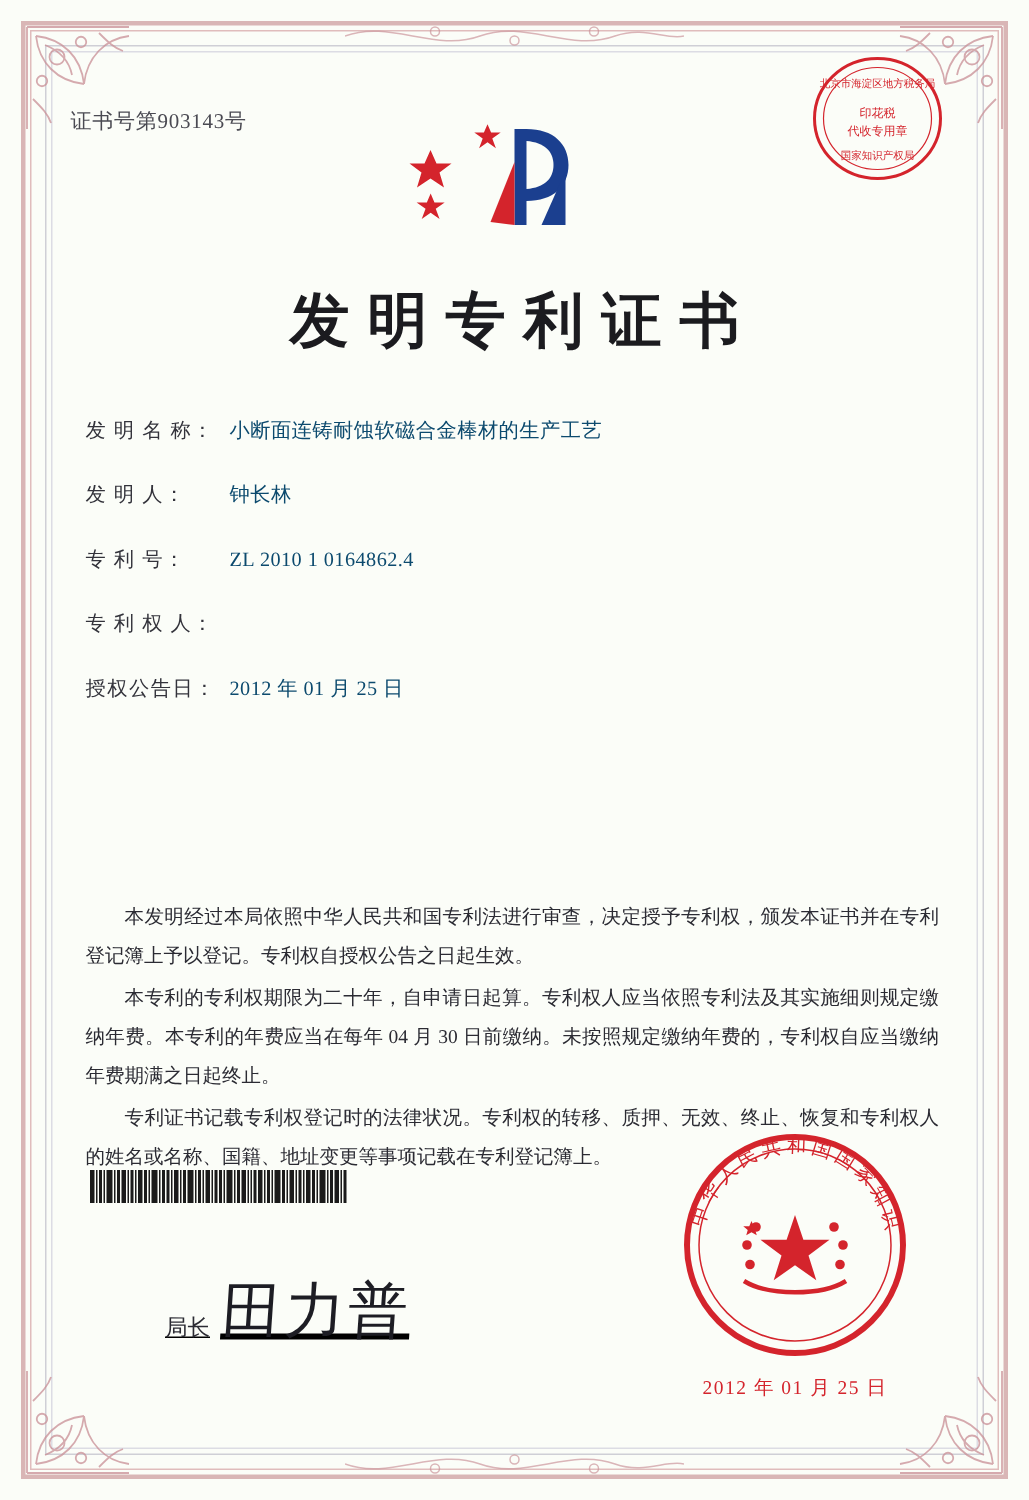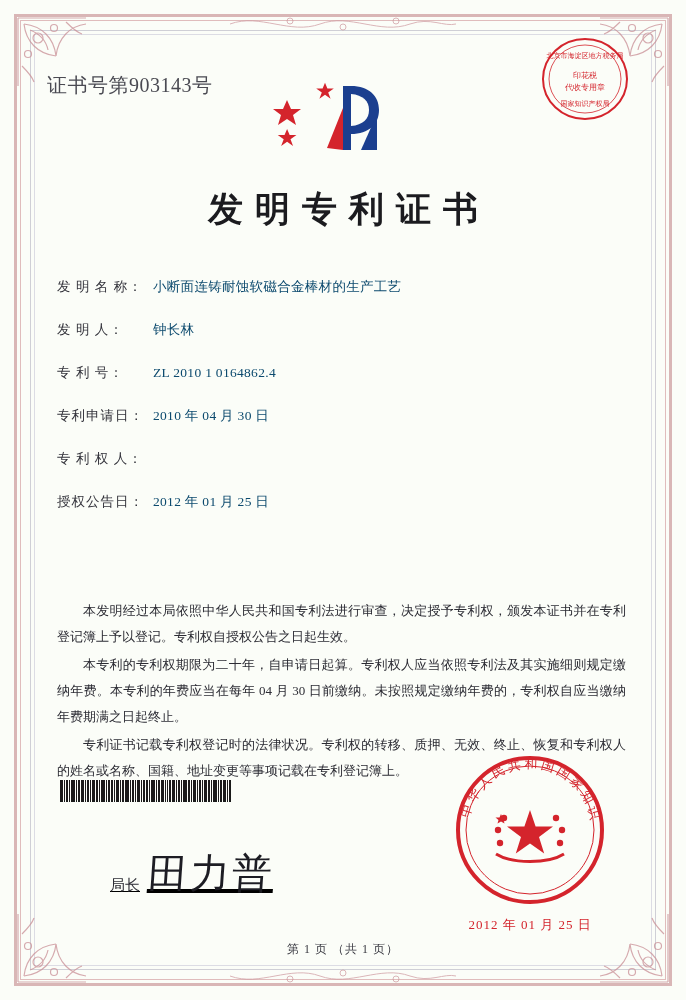--- a/index.html
+++ b/index.html
@@ -77,21 +77,21 @@
     opacity: 0.65;
   }
   .edge-top { left: 230px; top: 13px; width: 226px; height: 22px; }
   .edge-bottom { left: 230px; bottom: 13px; width: 226px; height: 22px; transform: scaleY(-1); }
 
   
   .cert-number {
     position: absolute;
     left: 47px;
     top: 72px;
-    font-size: 20px;
+    font-size: 14px;
     color: #4a4a52;
     letter-spacing: 0.5px;
     font-family: "Liberation Serif", serif;
   }
 
   
   .logo {
     position: absolute;
     left: 265px;
     top: 78px;
@@ -108,21 +108,21 @@
     height: 90px;
   }
 
   
   .doc-title {
     position: absolute;
     left: 0;
     right: 0;
     top: 186px;
     text-align: center;
-    font-size: 35px;
+    font-size: 40px;
     letter-spacing: 12px;
     color: #1b1b1f;
     font-family: "DejaVu Serif", serif;
     font-weight: bold;
     text-indent: 12px;
   }
 
   
   .fields {
     position: absolute;
@@ -350,24 +350,20 @@
     </div>
     <div class="field-row">
       <span class="field-label">发 明 人：</span>
       <span class="field-value">钟长林</span>
     </div>
     <div class="field-row">
       <span class="field-label">专 利 号：</span>
       <span class="field-value">ZL 2010 1 0164862.4</span>
     </div>
     <div class="field-row">
-      <span class="field-label">专利申请日：</span>
-      <span class="field-value">2010 年 04 月 30 日</span>
-    </div>
-    <div class="field-row">
       <span class="field-label">专 利 权 人：</span>
     </div>
     <div class="field-row">
       <span class="field-label">授权公告日：</span>
       <span class="field-value">2012 年 01 月 25 日</span>
     </div>
   </div>
 
   <div class="body-text">
     <p>本发明经过本局依照中华人民共和国专利法进行审查，决定授予专利权，颁发本证书并在专利登记簿上予以登记。专利权自授权公告之日起生效。</p>
@@ -403,15 +399,14 @@
       <circle cx="-32" cy="-4" r="3.2" fill="#d4242c"></circle>
       <circle cx="-30" cy="9" r="3.2" fill="#d4242c"></circle>
       <circle cx="26" cy="-16" r="3.2" fill="#d4242c"></circle>
       <circle cx="32" cy="-4" r="3.2" fill="#d4242c"></circle>
       <circle cx="30" cy="9" r="3.2" fill="#d4242c"></circle>
       <path d="M-34 20 C -18 30, 18 30, 34 20" stroke="#d4242c" stroke-width="3" fill="none"></path>
     </g>
   </svg>
   <div class="seal-date">2012 年 01 月 25 日</div>
 
-  <div class="footer">第 1 页 （共 1 页）</div>
 
 </div>
 
 </body></html>

